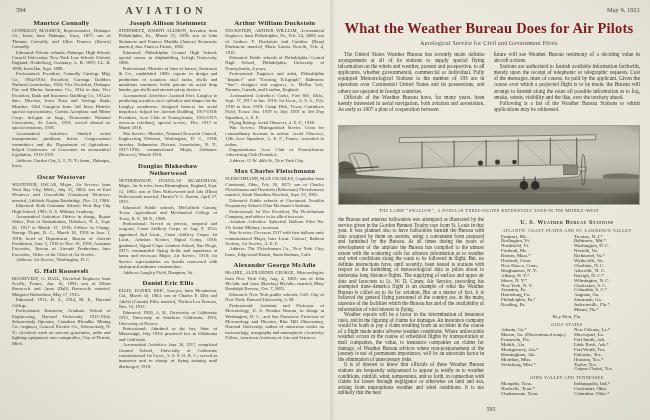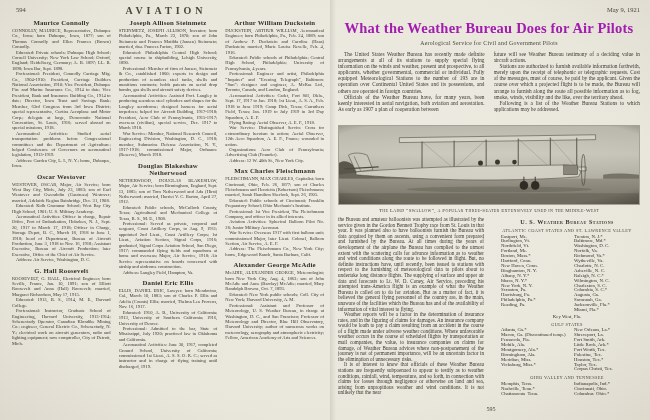--- a/index.html
+++ b/index.html
@@ -23,21 +23,21 @@
   .page-left { width: 332px; padding: 0 8px 0 12px; display: flex; gap: 8px; }
   .bio-col { flex: 1 1 0; overflow: hidden; }
   .bio-entry { margin-bottom: 4px; }
   .bio-heading { font-size: 6.8px; font-weight: bold; text-align: center; margin: 3px 0 2px; letter-spacing: .2px; }
   .bio-col .bio-entry:first-child .bio-heading { margin-top: 1px; }
   .bio-body p { font-size: 4.6px; line-height: 5.4px; text-align: justify; text-indent: 4px; color: #3b3830; }
   .bio-body p:first-child { text-indent: 0; }
 
   
   .page-right { width: 318px; padding: 0 10px 0 6px; position: relative; }
-  .article-title { font-size: 14.5px; font-weight: 600; text-align: center; margin-top: 2px; letter-spacing: .2px; color: #a21caf; }
+  .article-title { font-size: 14.5px; font-weight: 600; text-align: center; margin-top: 2px; letter-spacing: .2px; color: #7f1d1d; }
   .article-subtitle { font-size: 5.8px; text-align: center; margin-top: 3px; letter-spacing: .3px; color: #45423a; }
   .intro { display: flex; gap: 9px; margin-top: 5px; height: 70px; overflow: hidden; }
   .intro-col { flex: 1 1 0; overflow: hidden; }
   .page-right p.art { font-size: 5.3px; line-height: 6.1px; text-align: justify; text-indent: 6px; color: #3b3830; }
   .cont p.art:first-child { text-indent: 0; }
   .photo { margin-top: 4px; height: 80px; position: relative; border: 1px solid #a5a295; background: #bdbab0; }
   .photo svg { display: block; width: 100%; height: 100%; }
   .caption { font-size: 5px; text-align: center; margin-top: 3px; font-variant: small-caps; letter-spacing: .35px; color: #44413a; }
   .lower { display: flex; gap: 10px; margin-top: 4px; height: 178px; overflow: hidden; }
   .lower-left { flex: 1 1 0; overflow: hidden; }

